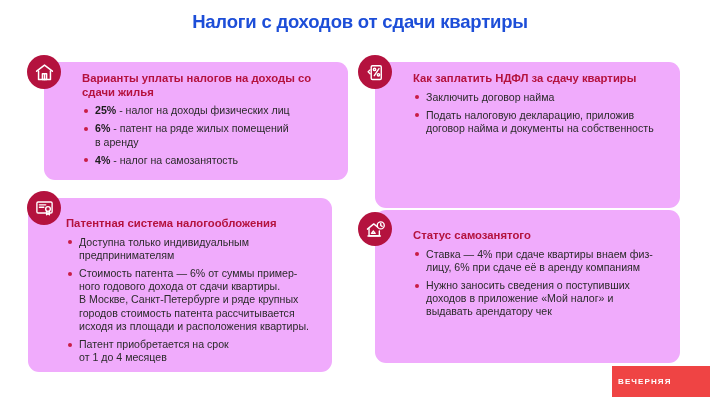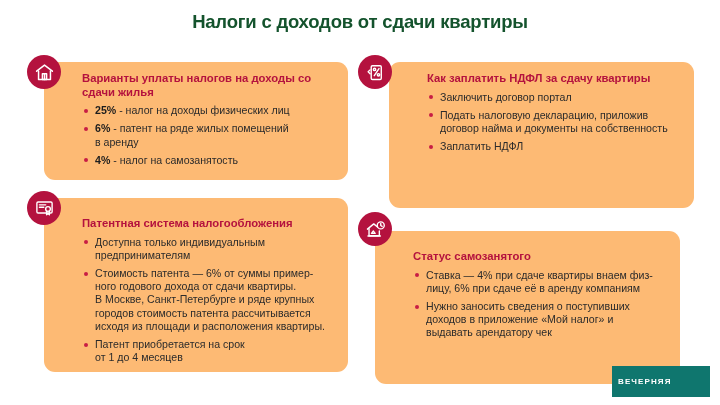--- a/index.html
+++ b/index.html
@@ -24,35 +24,35 @@
 
   
   .page-title {
     position: absolute;
     top: 11px;
     left: 0;
     width: 720px;
     text-align: center;
     font-size: 18.5px;
     font-weight: bold;
-    color: #14532d;
+    color: #1d4ed8;
     letter-spacing: -0.2px;
   }
 
   
   .card {
     position: absolute;
-    background: #fdba74;
+    background: #f0abfc;
     border-radius: 11px;
     box-sizing: border-box;
   }
   .card-1 { left: 44px;  top: 62px;  width: 304px; height: 118px; }
-  .card-2 { left: 389px; top: 62px;  width: 305px; height: 146px; }
-  .card-3 { left: 44px;  top: 198px; width: 304px; height: 174px; }
-  .card-4 { left: 375px; top: 231px; width: 305px; height: 153px; }
+  .card-2 { left: 375px; top: 62px;  width: 305px; height: 146px; }
+  .card-3 { left: 28px;  top: 198px; width: 304px; height: 174px; }
+  .card-4 { left: 375px; top: 210px; width: 305px; height: 153px; }
 
   .card-inner {
     padding: 8px 10px 8px 38px;
   }
 
   
   .icon-badge {
     position: absolute;
     width: 34px;
     height: 34px;
@@ -114,21 +114,21 @@
     color: #1d1d1d;
   }
 
   
   .logo {
     position: absolute;
     left: 612px;
     top: 366px;
     width: 98px;
     height: 31px;
-    background: #0f766e;
+    background: #ef4444;
     display: flex;
     flex-direction: column;
     align-items: flex-start;
     justify-content: center;
     padding: 2px 5px 3px 6px;
     box-sizing: border-box;
   }
   .logo-top {
     color: #ffffff;
     font-size: 8px;
@@ -170,24 +170,23 @@
       <rect x="9.6" y="13.4" width="4.8" height="6.6"></rect>
       <path d="M12 13.4 V20"></path>
     </svg>
   </div>
 
   <div class="card card-2">
     <div class="card-inner">
       <div class="card-heading">Как заплатить НДФЛ за сдачу
 квартиры</div>
       <ul class="bullets">
-        <li><span>Заключить договор портал</span></li>
+        <li><span>Заключить договор найма</span></li>
         <li><span>Подать налоговую декларацию, приложив
 договор найма и документы на собственность</span></li>
-        <li><span>Заплатить НДФЛ</span></li>
       </ul>
     </div>
   </div>
   <div class="icon-badge badge-2">
     <svg width="21" height="21" viewBox="0 0 24 24" fill="none" stroke="#ffffff" stroke-width="1.6" stroke-linecap="round" stroke-linejoin="round">
       <path d="M8.5 4.2 H17.2 A1.4 1.4 0 0 1 18.6 5.6 V18.6 A1.4 1.4 0 0 1 17.2 20 H8.5 A1.4 1.4 0 0 1 7.1 18.6 V5.6 A1.4 1.4 0 0 1 8.5 4.2 Z"></path>
       <path d="M16 7.5 L10.6 15.6"></path>
       <circle cx="10.9" cy="8.5" r="1.35"></circle>
       <circle cx="15.4" cy="14.6" r="1.35"></circle>
       <path d="M5.8 9 L3.6 11.2 L5.8 13.4"></path>

